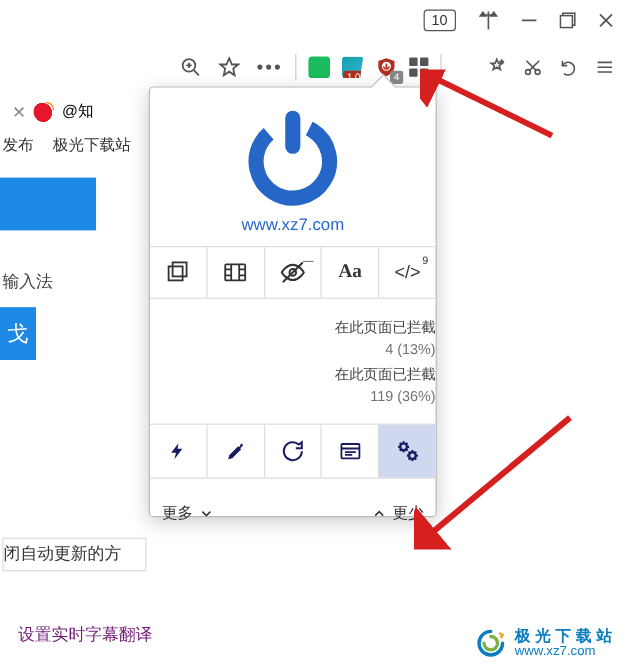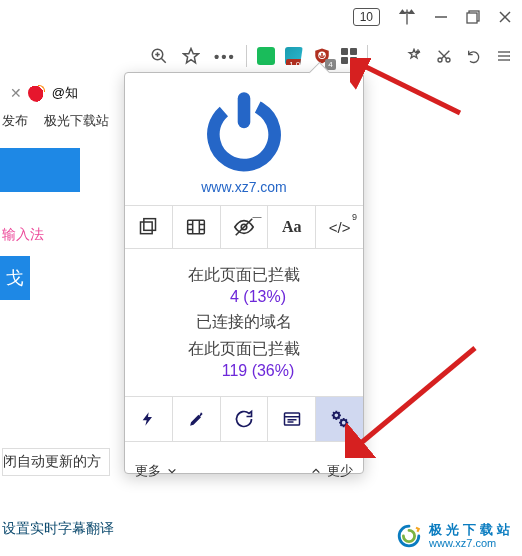--- a/index.html
+++ b/index.html
@@ -28,42 +28,42 @@
 .apps-icon span { background: #555; border-radius: 1px; }
 
 
 .bg-tab { position: absolute; top: 78px; left: 0; display: flex; align-items: center; gap: 6px; padding: 6px 10px; font-size: 13px; }
 .close-x { color: #888; font-size: 14px; }
 .weibo-icon { width: 18px; height: 18px; background: radial-gradient(circle at 40% 55%, #e6162d 55%, transparent 56%); border-radius: 50%; position: relative; }
 .weibo-icon::after { content: ""; position: absolute; top: 1px; right: 1px; width: 6px; height: 6px; border: 1.5px solid #ff8200; border-left: none; border-bottom: none; border-radius: 0 6px 0 0; }
 
 .bg-nav { position: absolute; top: 112px; left: 0; font-size: 13px; color: #333; display: flex; gap: 16px; padding-left: 2px; }
 .bg-blue-bar1 { position: absolute; top: 148px; left: 0; width: 80px; height: 44px; background: #1e88e5; }
-.bg-text1 { position: absolute; top: 226px; left: 2px; font-size: 14px; color: #ec4899; }
+.bg-text1 { position: absolute; top: 226px; left: 2px; font-size: 14px; color: #404040; }
 .bg-blue-bar2 { position: absolute; top: 256px; left: 0; width: 30px; height: 44px; background: #1e88e5; color: #fff; font-size: 18px; display: flex; align-items: center; justify-content: center; }
-.bg-text2 { position: absolute; top: 448px; left: 2px; font-size: 14px; color: #333; background: #fff; padding: 4px 8px 4px 0; border: 1px solid #ddd; }
-.bg-text3 { position: absolute; top: 520px; left: 2px; font-size: 14px; color: #0c4a6e; }
+.bg-text2 { position: absolute; top: 448px; left: 2px; font-size: 14px; color: #333; background: #fff; padding: 4px 20px 4px 0; border: 1px solid #ddd; }
+.bg-text3 { position: absolute; top: 520px; left: 15px; font-size: 14px; color: #701a75; }
 
 
 .popup { position: absolute; top: 72px; left: 124px; width: 240px; background: #fff; border: 1px solid #bbb; border-radius: 4px; box-shadow: 0 4px 16px rgba(0,0,0,0.2); }
 .popup::before { content: ""; position: absolute; top: -8px; right: 36px; width: 14px; height: 14px; background: #fff; border-left: 1px solid #bbb; border-top: 1px solid #bbb; transform: rotate(45deg); }
 
 .power-section { padding: 12px 0 10px; text-align: center; }
 .power-icon { width: 90px; height: 90px; margin: 0 auto; }
 .power-url { color: #2566c7; font-size: 14px; margin-top: 4px; }
 
 .tool-row { display: flex; border-top: 1px solid #ddd; }
 .tool-btn { flex: 1; height: 42px; display: flex; align-items: center; justify-content: center; position: relative; color: #333; font-size: 16px; }
 .tool-btn + .tool-btn { border-left: 1px solid #ddd; }
 .super-badge { position: absolute; top: 6px; right: 6px; font-size: 9px; color: #333; }
 
-.stats { border-top: 1px solid #ddd; padding: 10px 0; text-align: center; font-size: 16px; color: #222; }
+.stats { border-top: 1px solid #ddd; padding: 10px 0; text-align: right; font-size: 12px; color: #222; }
 .stats .block { margin: 6px 0; }
 .stats .label { color: #444; }
-.stats .value { color: #6d28d9; margin-top: 2px; margin-left: 28px; }
+.stats .value { color: #737373; margin-top: 2px; margin-left: 28px; }
 
 .action-row { display: flex; border-top: 1px solid #ddd; }
 .action-btn { flex: 1; height: 44px; display: flex; align-items: center; justify-content: center; color: #1a1a60; font-size: 18px; }
 .action-btn + .action-btn { border-left: 1px solid #ddd; }
 .action-btn.hover { background: #d0d8f0; }
 
 .footer-row { display: flex; border-top: 1px solid #ddd; font-size: 13px; height: 32px; align-items: center; padding: 0 10px; justify-content: space-between; color: #333; }
 .footer-left, .footer-right { display: flex; align-items: center; gap: 6px; margin-top: 26px; }
 
 
@@ -235,21 +235,20 @@
       <span class="super-badge">9</span>
     </div>
   </div>
 
   <div class="stats">
     <div class="block">
       <div class="label">在此页面已拦截</div>
       <div class="value">4 (13%)</div>
     </div>
     <div class="block">
-      <div class="label">已连接的域名</div>
     </div>
     <div class="block">
       <div class="label">在此页面已拦截</div>
       <div class="value">119 (36%)</div>
     </div>
   </div>
 
   <div class="action-row">
     <div class="action-btn">
       <svg width="16" height="22" viewBox="0 0 24 24" fill="#1a1a60">

